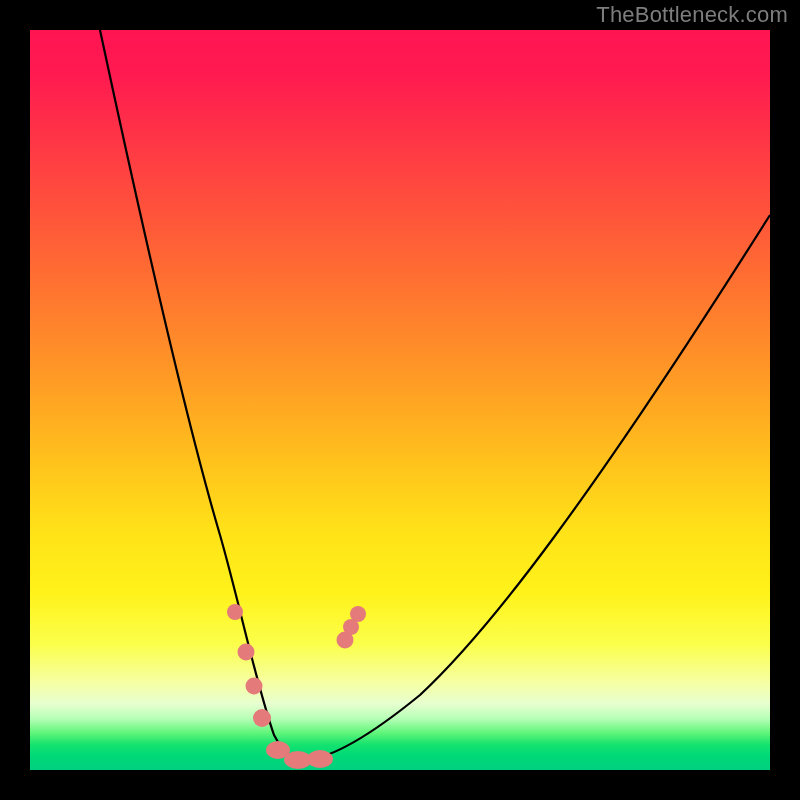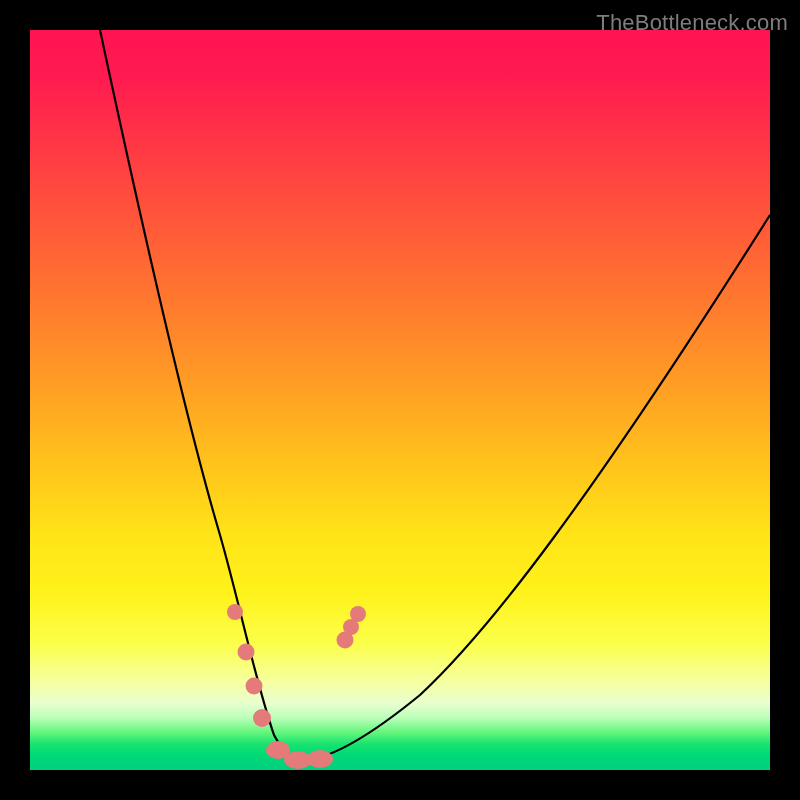--- a/index.html
+++ b/index.html
@@ -14,21 +14,21 @@
   .frame {
     position: absolute;
     left: 0;
     top: 0;
     width: 800px;
     height: 800px;
     background: #000;
   }
   .watermark {
     position: absolute;
-    top: 10px;
+    top: 2px;
     right: 12px;
     color: #7d7d7d;
     font-size: 22px;
     font-weight: 400;
     letter-spacing: 0.2px;
   }
   .plot-area {
     position: absolute;
     left: 30px;
     top: 30px;

